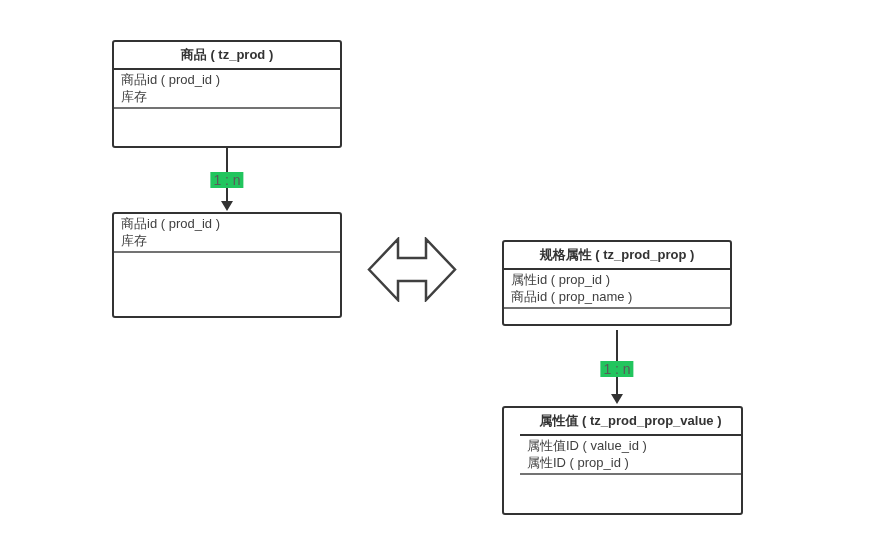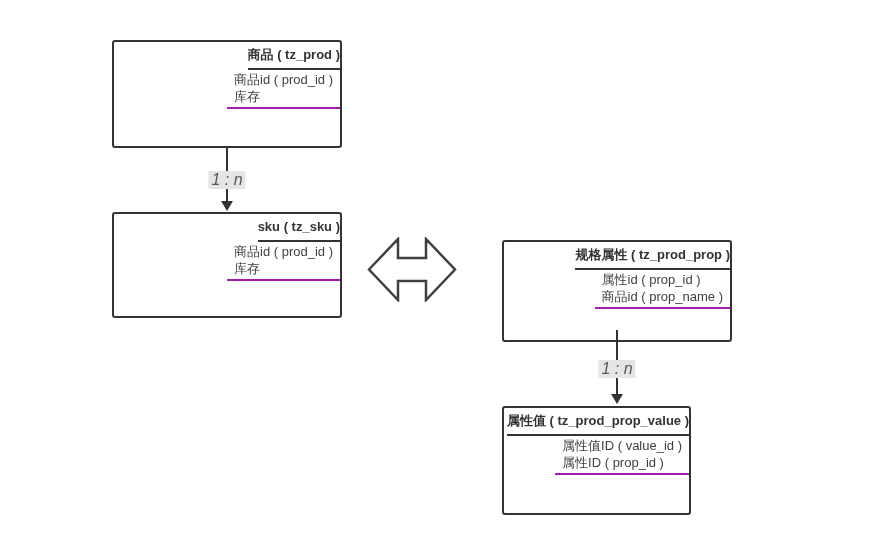--- a/index.html
+++ b/index.html
@@ -15,67 +15,65 @@
   
   .etable {
     position: absolute;
     background: #ffffff;
     border: 2px solid #333333;
     border-radius: 3px;
     box-sizing: border-box;
     display: flex;
     flex-direction: column;
     color: #404040;
-    align-items: flex-end;
   }
   .etable .hd {
     height: 26px; line-height: 26px;
     text-align: center;
     font-weight: bold;
     font-size: 13px;
     color: #333333;
     border-bottom: 2px solid #333333;
     white-space: nowrap;
     overflow: hidden;
   }
   .etable .bd {
-    border-bottom: 2px solid #a21caf;
+    border-bottom: 2px solid #737373;
     padding: 1px 7px 2px 7px;
     font-size: 13px;
     line-height: 17px;
   }
   .etable .bd .row { white-space: nowrap; }
   .etable .ft { flex: 1; }
 
   #t-prod    { left: 112px; top:  40px; width: 230px; height: 108px; }
   #t-sku     { left: 112px; top: 212px; width: 230px; height: 106px; }
-  #t-prop    { left: 502px; top: 240px; width: 230px; height:  102px; }
-  #t-propval { left: 502px; top: 406px; width: 189px; height: 109px; }
+  #t-prop    { left: 502px; top: 240px; width: 230px; height:  86px; }
+  #t-propval { left: 502px; top: 406px; width: 241px; height: 109px; padding-left: 16px; }
 
   
   .vline { position: absolute; width: 2px; background: #333333; }
   #line1 { left: 226px; top: 148px; height: 54px; }
   #line2 { left: 616px; top: 330px; height: 65px; }
   .ahead {
     position: absolute; width: 0; height: 0;
     border-left: 6px solid transparent;
     border-right: 6px solid transparent;
     border-top: 10px solid #333333;
   }
   #ahead1 { left: 221px; top: 201px; }
   #ahead2 { left: 611px; top: 394px; }
   .clabel {
     position: absolute;
     transform: translate(-50%, -50%);
-    background: #e5e5e5;
+    background: #22c55e;
     padding: 0 3px;
-    font-size: 16px;
+    font-size: 14px;
     color: #595959;
     white-space: nowrap;
-    font-style: italic;
   }
   #clabel1 { left: 227px; top: 180px; }
   #clabel2 { left: 617px; top: 369px; }
 
   
   #dblarrow { position: absolute; left: 367px; top: 237px; width: 90px; height: 65px; }
 </style>
 </head>
 <body>
 
@@ -88,21 +86,20 @@
       <div class="row">库存</div>
     </div>
     <div class="ft"></div>
   </div>
 
   <div class="vline" id="line1"></div>
   <div class="ahead" id="ahead1"></div>
   <span class="clabel" id="clabel1">1 : n</span>
 
   <div class="etable" id="t-sku">
-    <div class="hd">sku ( tz_sku )</div>
     <div class="bd">
       <div class="row">商品id ( prod_id )</div>
       <div class="row">库存</div>
     </div>
     <div class="ft"></div>
   </div>
 
   <svg id="dblarrow" viewBox="0 0 90 65">
     <polygon points="2,32.5 31,2 31,21 59,21 59,2 88,32.5 59,63 59,44 31,44 31,63" fill="#ffffff" stroke="#404040" stroke-width="2.5" stroke-linejoin="miter"></polygon>
   </svg>

